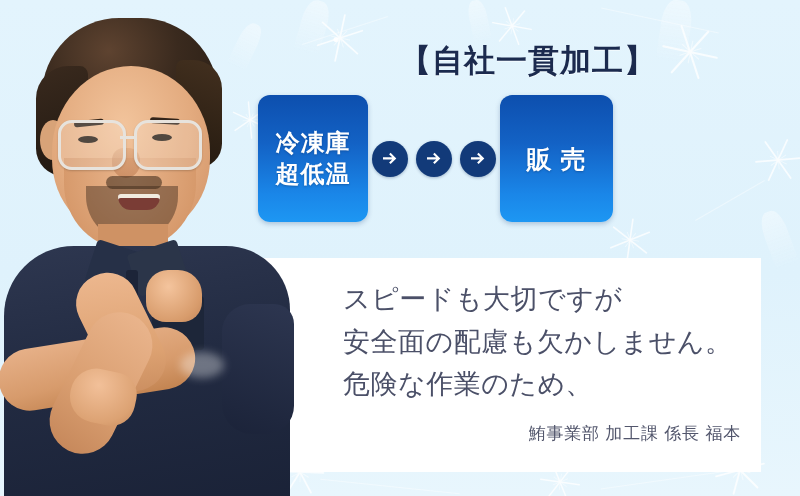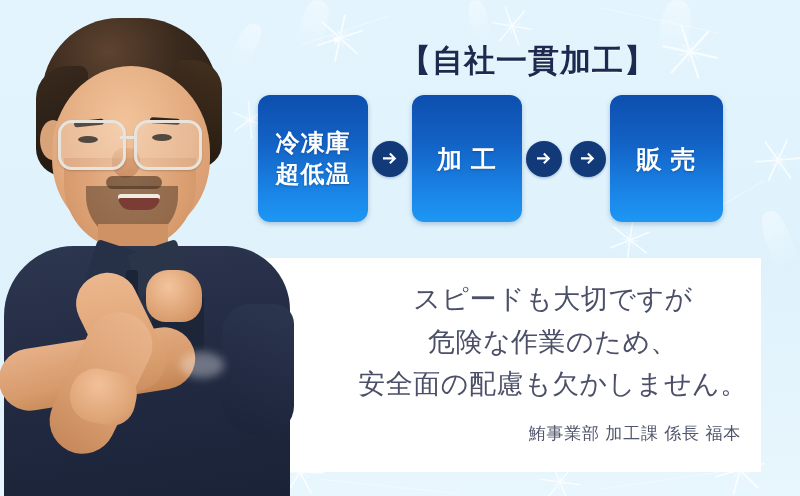--- a/index.html
+++ b/index.html
@@ -51,21 +51,21 @@
   .pbox.wide{width:113px;}
   .arrow{width:36px;height:36px;border-radius:50%;background:#123a79;
     margin:0 4px;display:flex;align-items:center;justify-content:center;flex:0 0 auto;
     box-shadow:0 1px 3px rgba(10,40,90,.3);}
   .arrow svg{display:block;}
 
   
   .panel{position:absolute;left:120px;top:258px;width:641px;height:214px;background:#ffffff;}
   .quote{position:absolute;left:343px;top:278px;width:420px;
     font-family:"Liberation Serif","DejaVu Serif",serif;
-    font-size:27px;line-height:1.58;color:#4b5068;letter-spacing:.5px;text-align:center;}
+    font-size:27px;line-height:1.58;color:#4b5068;letter-spacing:.5px;}
   .quote .ln{display:block;white-space:nowrap;}
   .credit{position:absolute;left:343px;top:422px;width:398px;text-align:right;
     font-size:17px;color:#52566c;letter-spacing:.8px;white-space:nowrap;}
 
   
   .photo{position:absolute;left:-6px;top:8px;width:300px;height:488px;}
   .ph{position:absolute;}
   .hair{left:48px;top:10px;width:176px;height:132px;border-radius:88px 88px 62px 62px;
     background:radial-gradient(ellipse at 38% 25%,#5e4330 0%,#3a2a1e 45%,#241a12 100%);}
   .hair2{left:42px;top:58px;width:52px;height:110px;border-radius:40px 10px 30px 34px;
@@ -254,23 +254,20 @@
       <span class="ln">冷凍庫</span>
       <span class="ln">超低温</span>
     </div>
 
     <div class="arrow">
       <svg width="20" height="20" viewBox="0 0 20 20" aria-hidden="true">
         <path d="M3 8.3h9.2L9.1 5.2 10.6 3.7 16.3 9.4 10.6 15.1 9.1 13.6 12.2 10.5H3z" fill="#ffffff"></path>
       </svg>
     </div>
 
-    <div class="pbox">
-      <span class="ln">加 工</span>
-    </div>
 
     <div class="arrow">
       <svg width="20" height="20" viewBox="0 0 20 20" aria-hidden="true">
         <path d="M3 8.3h9.2L9.1 5.2 10.6 3.7 16.3 9.4 10.6 15.1 9.1 13.6 12.2 10.5H3z" fill="#ffffff"></path>
       </svg>
     </div>
 
 
     <div class="arrow">
       <svg width="20" height="20" viewBox="0 0 20 20" aria-hidden="true">
@@ -279,18 +276,18 @@
     </div>
 
     <div class="pbox wide">
       <span class="ln">販 売</span>
     </div>
 
   </div>
 
   <div class="quote">
     <span class="ln">スピードも大切ですが</span>
+    <span class="ln">安全面の配慮も欠かしません。</span>
     <span class="ln">危険な作業のため、</span>
-    <span class="ln">安全面の配慮も欠かしません。</span>
   </div>
   <div class="credit">鮪事業部 加工課 係長 福本</div>
 
 </div>
 
 </body></html>

